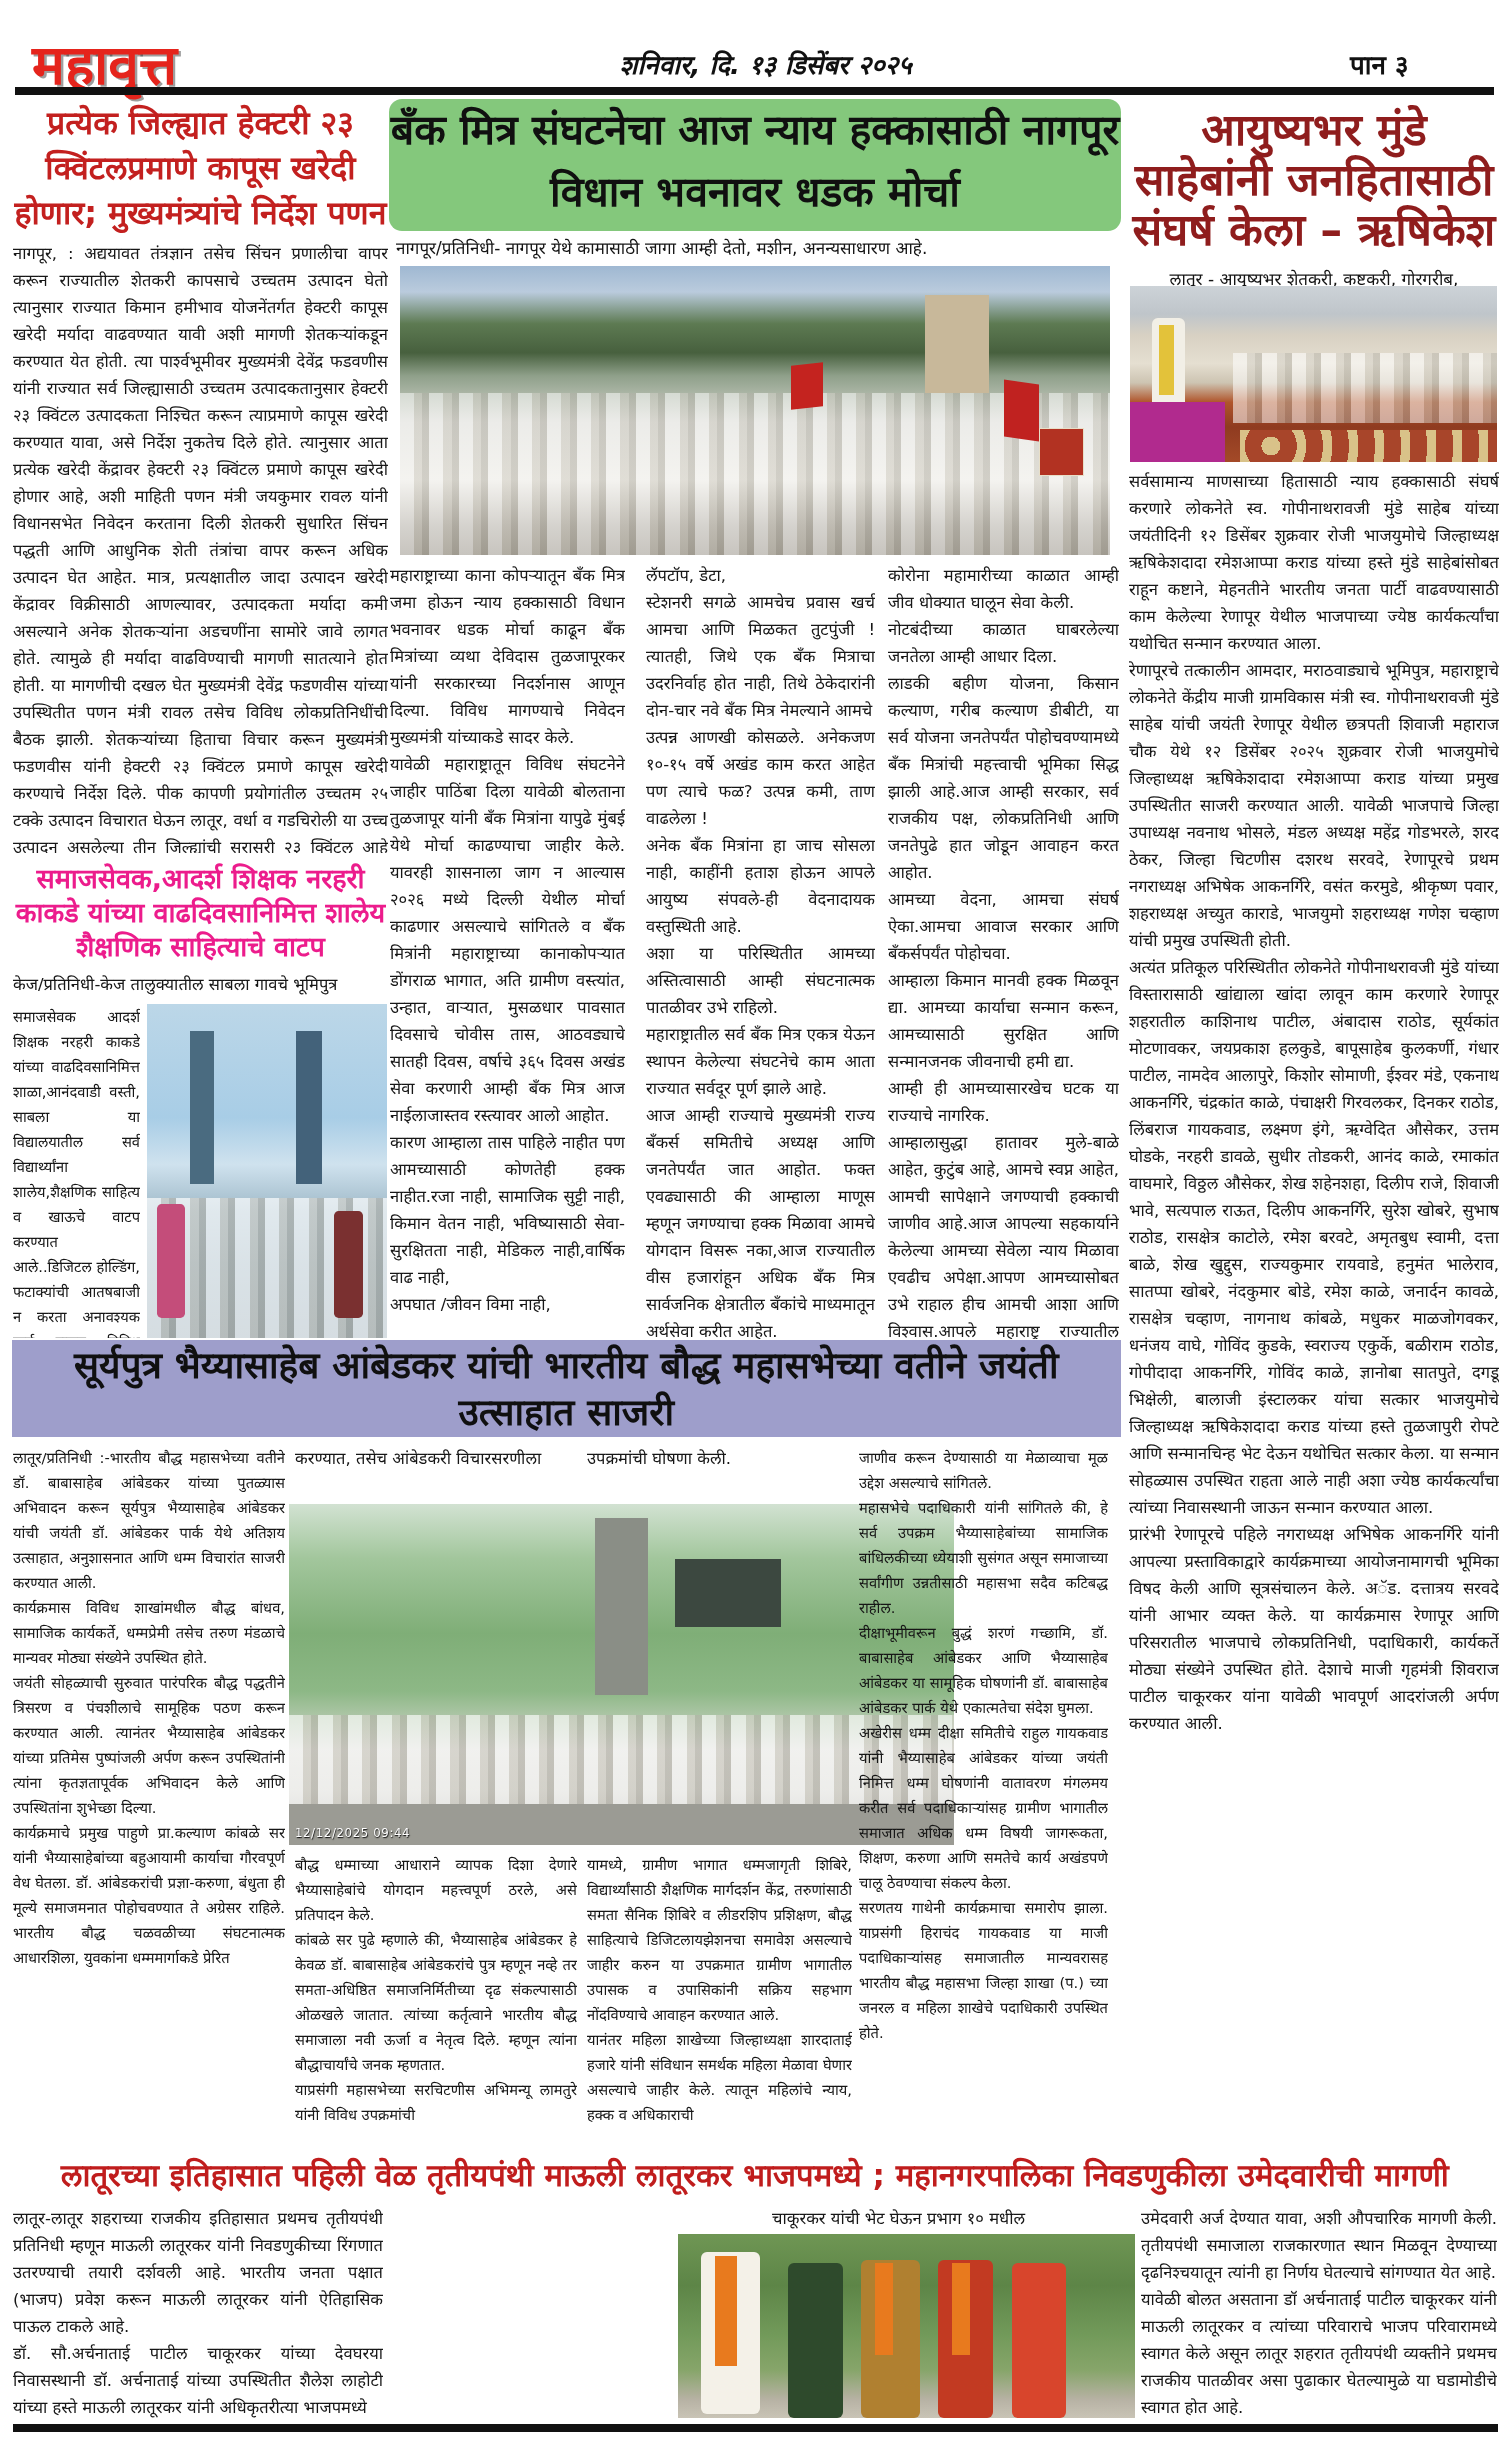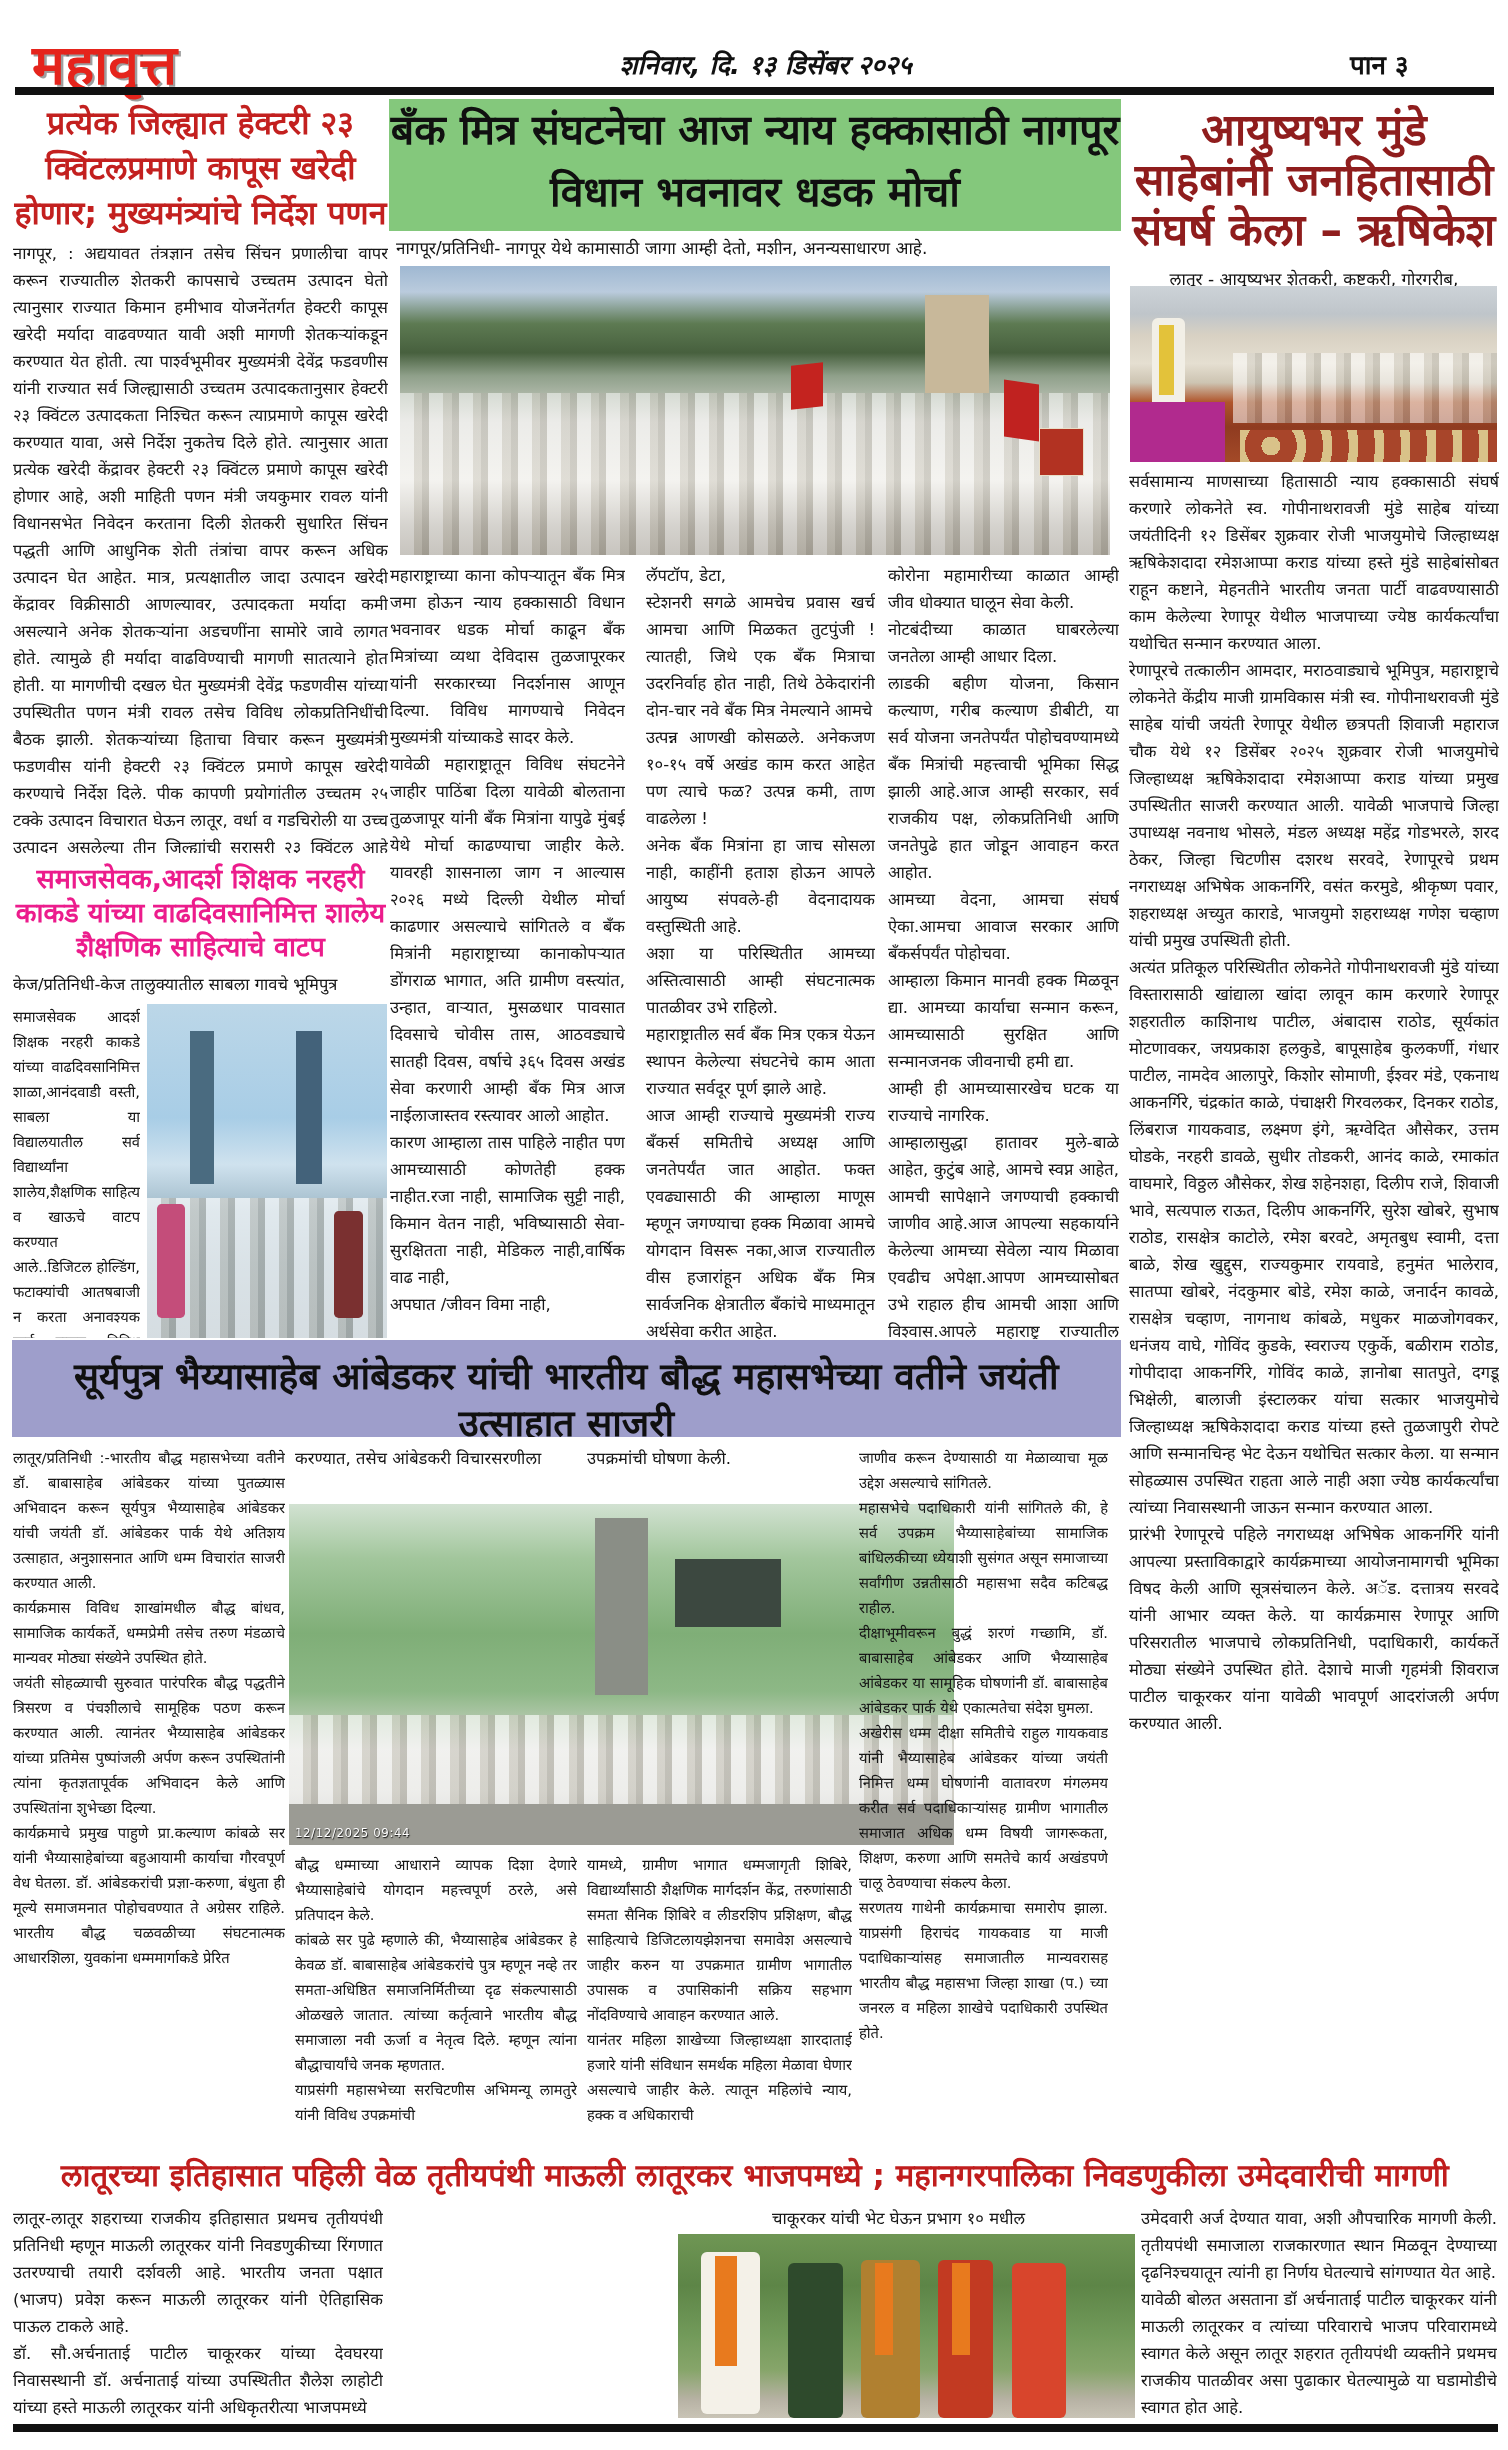--- a/index.html
+++ b/index.html
@@ -49,21 +49,21 @@
   <div class="abs body-text" style="left:13px;top:971px;width:375px;height:29.5px;">केज/प्रतिनिधी-केज तालुक्यातील साबला गावचे भूमिपुत्र</div>
   <div class="abs body-text small-text" style="left:13px;top:1004px;width:127px;height:334px;">समाजसेवक आदर्श शिक्षक नरहरी काकडे यांच्या वाढदिवसानिमित्त शाळा,आनंदवाडी वस्ती, साबला या विद्यालयातील सर्व विद्यार्थ्यांना शालेय,शैक्षणिक साहित्य व खाऊचे वाटप करण्यात आले..डिजिटल होल्डिंग, फटाक्यांची आतषबाजी न करता अनावश्यक खर्च टाळून विविध शैक्षणिक उपक्रम घेऊन समाजसेवक तथा आदर्श शिक्षक नरहरी काकडे यांचा वाढदिवस साजरा करण्यात आला. यावेळी मुख्याध्यापक व सहशिक्षक , लखन राऊत व विद्यालयातील सर्व विद्यार्थी उपस्थित होते.</div>
   <div class="photo sc-school" style="left:147px;top:1004px;width:240px;height:334px;">
     <div class="ph-el" style="left:18%;top:8%;width:10%;height:46%;background:#4a6b80;"></div>
     <div class="ph-el" style="left:62%;top:8%;width:11%;height:46%;background:#43627a;"></div>
     <div class="ph-el crowd-band" style="left:0;bottom:0;width:100%;height:42%;opacity:.8;"></div>
     <div class="ph-el" style="left:4%;bottom:6%;width:12%;height:34%;background:#c44d7a;border-radius:4.7px;"></div>
     <div class="ph-el" style="left:78%;bottom:6%;width:12%;height:32%;background:#7a3030;border-radius:4.7px;"></div>
   </div>
 
-  <div class="abs headline h-green-band" style="left:389px;top:99px;width:732px;height:132px;">बँक मित्र संघटनेचा आज न्याय हक्कासाठी नागपूर विधान भवनावर धडक मोर्चा</div>
+  <div class="abs headline h-green-band" style="left:389px;top:99px;width:732px;height:132px;border-radius:13px;">बँक मित्र संघटनेचा आज न्याय हक्कासाठी नागपूर विधान भवनावर धडक मोर्चा</div>
   <div class="abs byline" style="left:396px;top:236px;width:719px;height:27px;">नागपूर/प्रतिनिधी-  नागपूर  येथे  कामासाठी जागा आम्ही देतो,  मशीन,   अनन्यसाधारण आहे.</div>
   <div class="photo sc-protest" style="left:400px;top:266px;width:710px;height:289px;">
     <div class="ph-el crowd-band" style="left:0;bottom:0;width:100%;height:56%;opacity:.6;"></div>
     <div class="ph-el" style="left:55%;top:34%;width:32px;height:44px;background:#c4231f;transform:skewY(-6deg);"></div>
     <div class="ph-el" style="left:85%;top:40%;width:35px;height:57px;background:#c02220;transform:skewY(8deg);"></div>
     <div class="ph-el" style="left:74%;top:10%;width:9%;height:34%;background:#c8b89a;"></div>
     <div class="ph-el" style="left:90%;top:56%;width:6%;height:16%;background:#b23222;border:1.8px solid #e8dfc8;"></div>
   </div>
   <div class="abs body-text" style="left:390px;top:562px;width:235px;height:777px;">महाराष्ट्राच्या काना कोपऱ्यातून बँक मित्र जमा होऊन न्याय हक्कासाठी विधान भवनावर धडक मोर्चा काढून बँक मित्रांच्या व्यथा देविदास तुळजापूरकर यांनी सरकारच्या निदर्शनास आणून दिल्या. विविध मागण्याचे निवेदन मुख्यमंत्री यांच्याकडे सादर केले.
 यावेळी महाराष्ट्रातून विविध संघटनेने जाहीर पाठिंबा दिला यावेळी बोलताना तुळजापूर यांनी बँक मित्रांना यापुढे मुंबई येथे मोर्चा काढण्याचा जाहीर केले. यावरही शासनाला जाग न आल्यास २०२६ मध्ये दिल्ली येथील मोर्चा काढणार असल्याचे सांगितले व बँक मित्रांनी महाराष्ट्राच्या कानाकोपऱ्यात डोंगराळ भागात, अति ग्रामीण वस्त्यांत, उन्हात, वाऱ्यात, मुसळधार पावसात दिवसाचे चोवीस तास, आठवड्याचे सातही दिवस, वर्षाचे ३६५ दिवस अखंड सेवा करणारी आम्ही बँक मित्र आज नाईलाजास्तव रस्त्यावर आलो आहोत.
@@ -92,21 +92,21 @@
     <div class="ph-el" style="left:6%;top:18%;width:9%;height:56%;background:#f2efe6;border-radius:5.9px;"></div>
     <div class="ph-el" style="left:8%;top:22%;width:4%;height:40%;background:#e3c23a;"></div>
     <div class="ph-el" style="left:0;bottom:0;width:26%;height:34%;background:#b12a8e;"></div>
     <div class="ph-el" style="left:30%;bottom:0;width:70%;height:18%;background:repeating-radial-gradient(circle at 12% 50%, #d9c289 0 9.4px, #a8452a 9.4px 26px);"></div>
   </div>
   <div class="abs body-text" style="left:1129px;top:468px;width:370px;height:1666px;">सर्वसामान्य माणसाच्या हितासाठी न्याय हक्कासाठी संघर्ष करणारे लोकनेते स्व. गोपीनाथरावजी मुंडे साहेब यांच्या जयंतीदिनी १२ डिसेंबर शुक्रवार रोजी भाजयुमोचे जिल्हाध्यक्ष ऋषिकेशदादा रमेशआप्पा कराड यांच्या हस्ते मुंडे साहेबांसोबत राहून कष्टाने, मेहनतीने भारतीय जनता पार्टी वाढवण्यासाठी काम केलेल्या रेणापूर येथील भाजपाच्या ज्येष्ठ कार्यकर्त्यांचा यथोचित सन्मान करण्यात आला.
 रेणापूरचे तत्कालीन आमदार, मराठवाड्याचे भूमिपुत्र, महाराष्ट्राचे लोकनेते केंद्रीय माजी ग्रामविकास मंत्री स्व. गोपीनाथरावजी मुंडे साहेब यांची जयंती रेणापूर येथील छत्रपती शिवाजी महाराज चौक येथे १२ डिसेंबर २०२५ शुक्रवार रोजी भाजयुमोचे जिल्हाध्यक्ष ऋषिकेशदादा रमेशआप्पा कराड यांच्या प्रमुख उपस्थितीत साजरी करण्यात आली. यावेळी भाजपाचे जिल्हा उपाध्यक्ष नवनाथ भोसले, मंडल अध्यक्ष महेंद्र गोडभरले, शरद ठेकर, जिल्हा चिटणीस दशरथ सरवदे, रेणापूरचे प्रथम नगराध्यक्ष अभिषेक आकनर्गिरे, वसंत करमुडे, श्रीकृष्ण पवार, शहराध्यक्ष अच्युत काराडे, भाजयुमो शहराध्यक्ष गणेश चव्हाण यांची प्रमुख उपस्थिती होती.
 अत्यंत प्रतिकूल परिस्थितीत लोकनेते गोपीनाथरावजी मुंडे यांच्या विस्तारासाठी खांद्याला खांदा लावून काम करणारे रेणापूर शहरातील काशिनाथ पाटील, अंबादास राठोड, सूर्यकांत मोटणावकर, जयप्रकाश हलकुडे, बापूसाहेब कुलकर्णी, गंधार पाटील, नामदेव आलापुरे, किशोर सोमाणी, ईश्वर मंडे, एकनाथ आकनर्गिरे, चंद्रकांत काळे, पंचाक्षरी गिरवलकर, दिनकर राठोड, लिंबराज गायकवाड, लक्ष्मण इंगे, ऋग्वेदित औसेकर, उत्तम घोडके, नरहरी डावळे, सुधीर तोडकरी, आनंद काळे, रमाकांत वाघमारे, विठ्ठल औसेकर, शेख शहेनशहा, दिलीप राजे, शिवाजी भावे, सत्यपाल राऊत, दिलीप आकनर्गिरे, सुरेश खोबरे, सुभाष राठोड, रासक्षेत्र काटोले, रमेश बरवटे, अमृतबुध स्वामी, दत्ता बाळे, शेख खुद्दुस, राज्यकुमार रायवाडे, हनुमंत भालेराव, सातप्पा खोबरे, नंदकुमार बोडे, रमेश काळे, जनार्दन कावळे, रासक्षेत्र चव्हाण, नागनाथ कांबळे, मधुकर माळजोगवकर, धनंजय वाघे, गोविंद कुडके, स्वराज्य एकुर्के, बळीराम राठोड, गोपीदादा आकनर्गिरे, गोविंद काळे, ज्ञानोबा सातपुते, दगडू भिक्षेली, बालाजी इंस्टालकर यांचा सत्कार भाजयुमोचे जिल्हाध्यक्ष ऋषिकेशदादा कराड यांच्या हस्ते तुळजापुरी रोपटे आणि सन्मानचिन्ह भेट देऊन यथोचित सत्कार केला. या सन्मान सोहळ्यास उपस्थित राहता आले नाही अशा ज्येष्ठ कार्यकर्त्यांचा त्यांच्या निवासस्थानी जाऊन सन्मान करण्यात आला.
 प्रारंभी रेणापूरचे पहिले नगराध्यक्ष अभिषेक आकनर्गिरे यांनी आपल्या प्रस्ताविकाद्वारे कार्यक्रमाच्या आयोजनामागची भूमिका विषद केली आणि सूत्रसंचालन केले. अॅड. दत्तात्रय सरवदे यांनी आभार व्यक्त केले. या कार्यक्रमास रेणापूर आणि परिसरातील भाजपाचे लोकप्रतिनिधी, पदाधिकारी, कार्यकर्ते मोठ्या संख्येने उपस्थित होते. देशाचे माजी गृहमंत्री शिवराज पाटील चाकूरकर यांना यावेळी भावपूर्ण आदरांजली अर्पण करण्यात आली.</div>
 
-  <div class="abs headline h-lav-band" style="left:11.8px;top:1340px;width:1109px;height:97px;padding-top:13px;box-sizing:border-box;">सूर्यपुत्र भैय्यासाहेब आंबेडकर यांची भारतीय बौद्ध महासभेच्या वतीने जयंती उत्साहात साजरी</div>
+  <div class="abs headline h-lav-band" style="left:11.8px;top:1340px;width:1109px;height:97px;padding-top:2px;box-sizing:border-box;">सूर्यपुत्र भैय्यासाहेब आंबेडकर यांची भारतीय बौद्ध महासभेच्या वतीने जयंती उत्साहात साजरी</div>
   <div class="abs body-text small-text" style="left:13px;top:1445px;width:272px;height:694px;">लातूर/प्रतिनिधी :-भारतीय बौद्ध महासभेच्या वतीने डॉ. बाबासाहेब आंबेडकर यांच्या पुतळ्यास अभिवादन करून सूर्यपुत्र भैय्यासाहेब आंबेडकर यांची जयंती डॉ. आंबेडकर पार्क येथे अतिशय उत्साहात, अनुशासनात आणि धम्म विचारांत साजरी करण्यात आली.
 कार्यक्रमास विविध शाखांमधील बौद्ध बांधव, सामाजिक कार्यकर्ते, धम्मप्रेमी तसेच तरुण मंडळाचे मान्यवर मोठ्या संख्येने उपस्थित होते.
 जयंती सोहळ्याची सुरुवात पारंपरिक बौद्ध पद्धतीने त्रिसरण व पंचशीलाचे सामूहिक पठण करून करण्यात आली. त्यानंतर भैय्यासाहेब आंबेडकर यांच्या प्रतिमेस पुष्पांजली अर्पण करून उपस्थितांनी त्यांना कृतज्ञतापूर्वक अभिवादन केले आणि उपस्थितांना शुभेच्छा दिल्या.
 कार्यक्रमाचे प्रमुख पाहुणे प्रा.कल्याण कांबळे सर यांनी भैय्यासाहेबांच्या बहुआयामी कार्याचा गौरवपूर्ण वेध घेतला. डॉ. आंबेडकरांची प्रज्ञा-करुणा, बंधुता ही मूल्ये समाजमनात पोहोचवण्यात ते अग्रेसर राहिले. भारतीय बौद्ध चळवळीच्या संघटनात्मक आधारशिला, युवकांना धम्ममार्गाकडे प्रेरित</div>
   <div class="abs body-text" style="left:295px;top:1445px;width:282px;height:28px;">करण्यात, तसेच आंबेडकरी विचारसरणीला</div>
   <div class="abs body-text" style="left:587px;top:1445px;width:265px;height:28px;">उपक्रमांची घोषणा केली.</div>
   <div class="photo sc-statue" style="left:242px;top:1504px;width:665px;height:341px;">
     <div class="ph-el" style="left:46%;top:4%;width:8%;height:52%;background:#8a8e86;"></div>
     <div class="ph-el" style="left:58%;top:16%;width:16%;height:20%;background:#3c4840;"></div>
     <div class="ph-el crowd-band" style="left:0;bottom:12%;width:100%;height:26%;opacity:.75;"></div>

